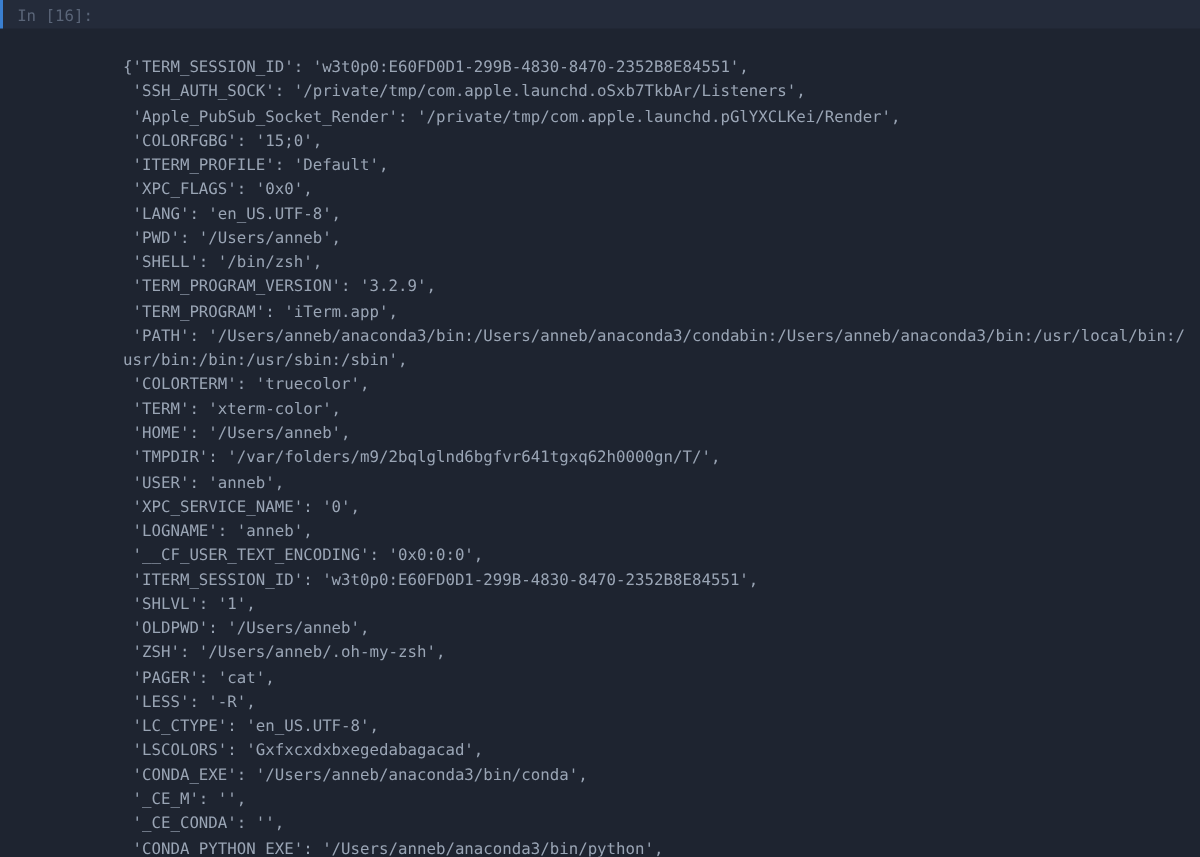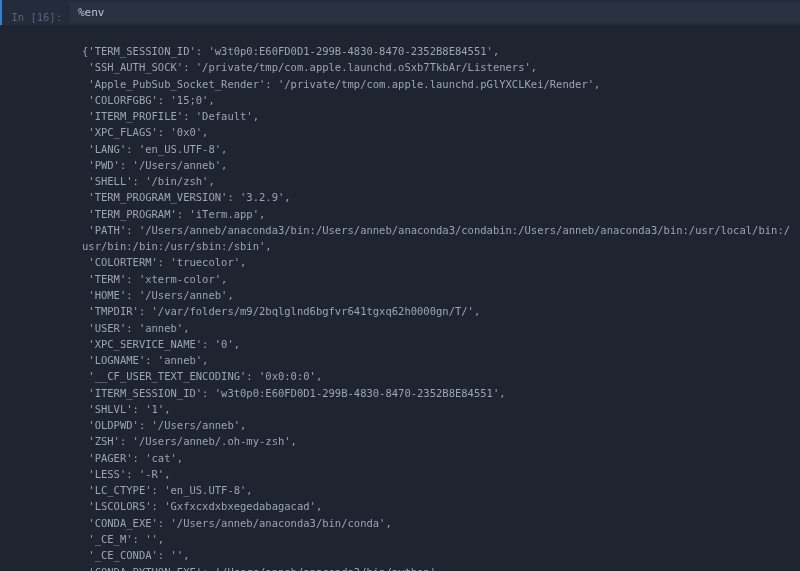--- a/index.html
+++ b/index.html
@@ -1,19 +1,18 @@
 <!DOCTYPE html>
 <html><head>
   <meta charset="utf-8">
   <style>
     * {
       margin: 0;
       padding: 0;
       box-sizing: border-box;
-      align-items: flex-end;
     }
     body {
       background: #1e2430;
       font-family: "Menlo", "Monaco", "Consolas", monospace;
       font-size: 11px;
       color: #8a96a8;
       width: 800px;
       height: 571px;
       overflow: hidden;
     }
@@ -58,21 +57,20 @@
       white-space: pre-wrap;
       word-break: break-all;
       overflow: hidden;
     }
   </style>
 </head>
 <body>
 
 <div class="cell input-cell">
   <div class="prompt-area">In [16]:</div>
-  <div class="input-area"><span class="magic">%env</span></div>
 </div>
 
 <div class="cell output-cell">
   <div class="prompt-area"></div>
   <div class="output-area" id="output-container">{'TERM_SESSION_ID': 'w3t0p0:E60FD0D1-299B-4830-8470-2352B8E84551',
  'SSH_AUTH_SOCK': '/private/tmp/com.apple.launchd.oSxb7TkbAr/Listeners',
  'Apple_PubSub_Socket_Render': '/private/tmp/com.apple.launchd.pGlYXCLKei/Render',
  'COLORFGBG': '15;0',
  'ITERM_PROFILE': 'Default',
  'XPC_FLAGS': '0x0',

